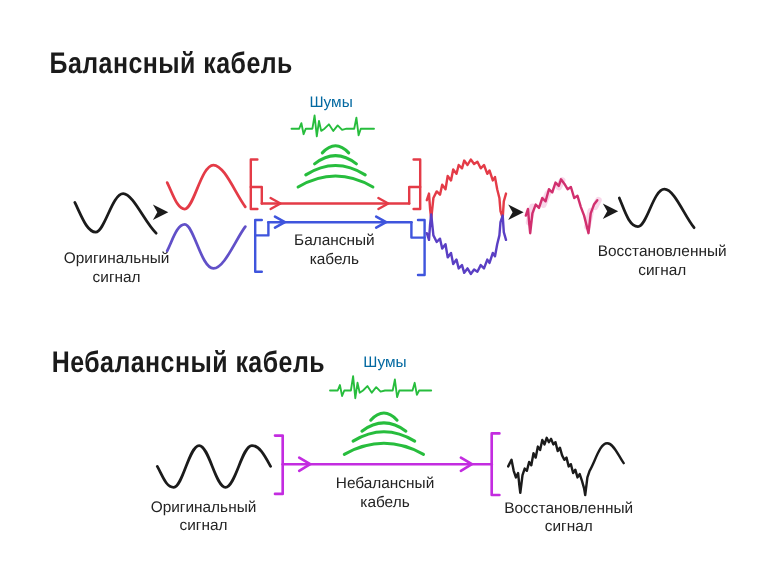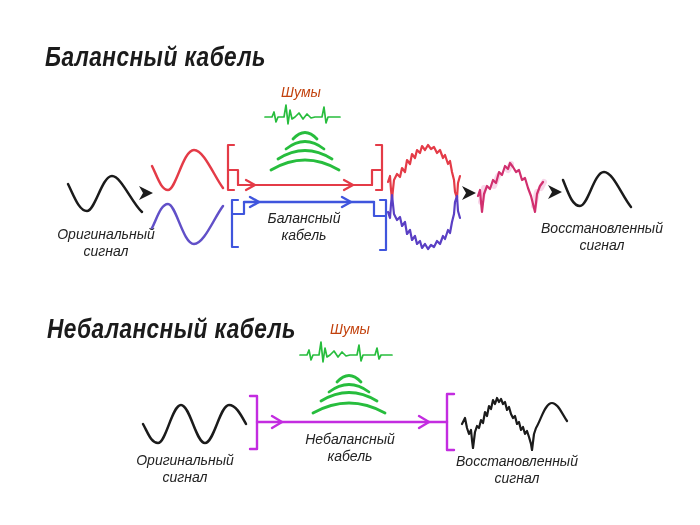--- a/index.html
+++ b/index.html
@@ -1,22 +1,22 @@
 <!DOCTYPE html>
 <html><head>
 <meta charset="utf-8">
 <style>
   html,body{margin:0;padding:0;background:#ffffff;}
   .canvas{position:relative;width:700px;height:525px;background:#ffffff;overflow:hidden;
-          font-family:"Liberation Sans","DejaVu Sans",sans-serif;font-style:italic;}
+          font-family:"Liberation Sans","DejaVu Sans",sans-serif;}
   .layer{position:absolute;left:0;top:0;}
   .title{position:absolute;font-weight:bold;font-size:27px;line-height:30px;color:#1b1b1b;
          transform:scaleX(0.84);transform-origin:left top;letter-spacing:0.5px;white-space:nowrap;}
   .lbl{position:absolute;font-size:14px;line-height:17px;color:#232323;text-align:center;}
-  .noise-lbl{position:absolute;font-size:14px;color:#c2410c;text-align:center;}
+  .noise-lbl{position:absolute;font-size:14px;color:#0369a1;text-align:center;}
 </style>
 </head>
 <body>
 
 <div class="canvas">
 
   <div class="title" style="left:45px;top:42px;">Балансный кабель</div>
   <div class="title" style="left:47px;top:314px;">Небалансный кабель</div>
 
   <div class="noise-lbl" style="left:265px;top:84px;width:72px;">Шумы</div>

